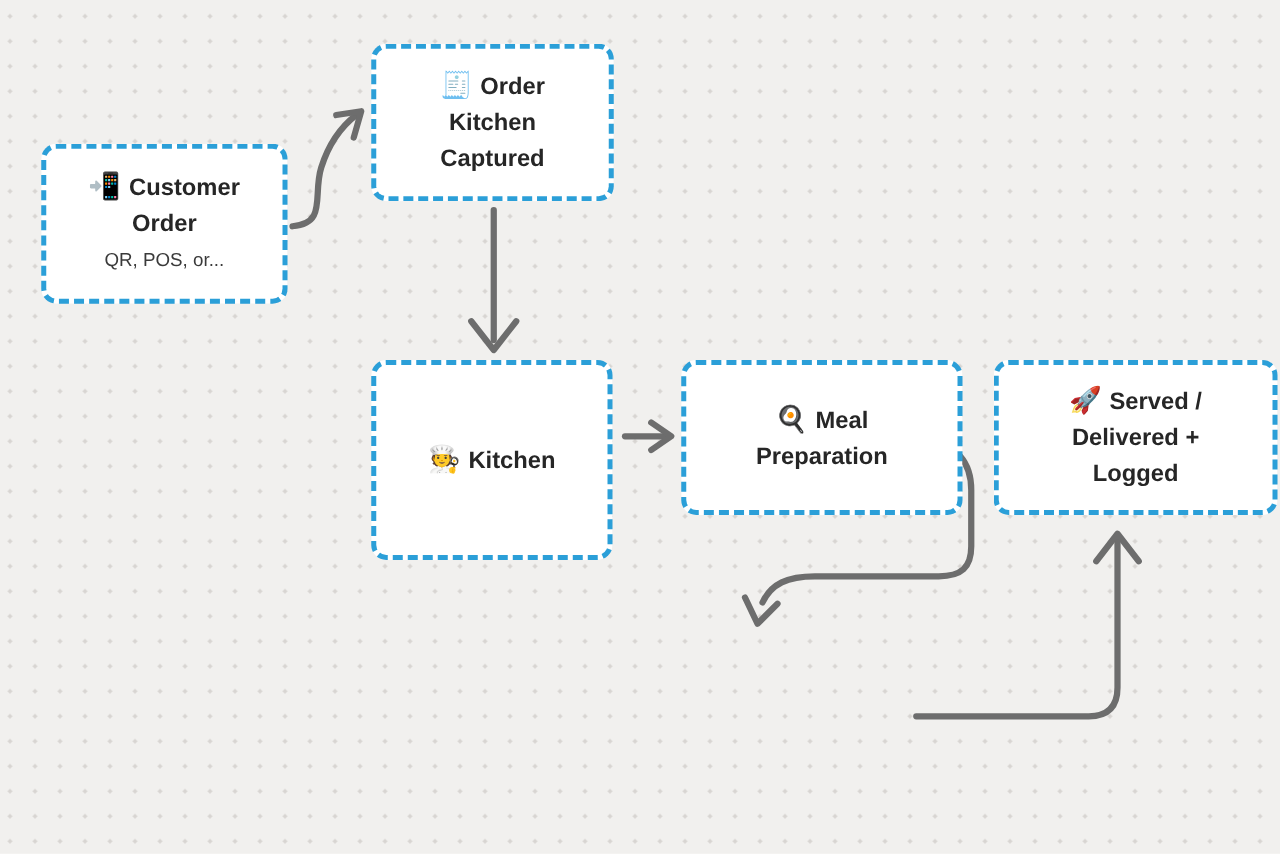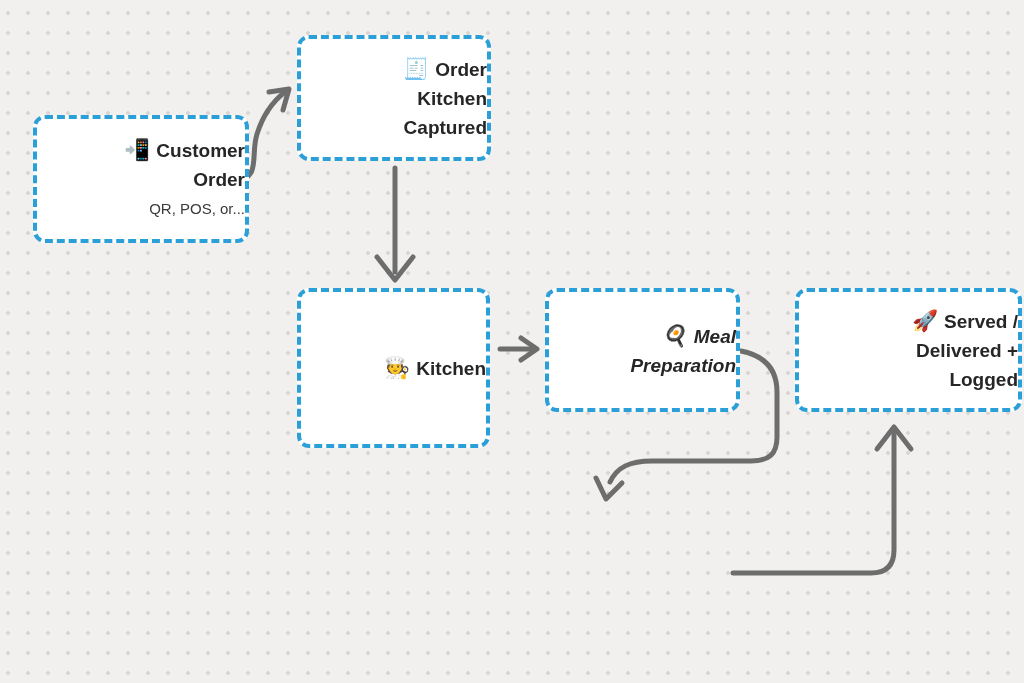--- a/index.html
+++ b/index.html
@@ -13,21 +13,21 @@
     background-position:-2px 3px;
     font-family:"Liberation Sans", sans-serif;
   }
   .node{
     position:absolute;
     box-sizing:border-box;
     background:#ffffff;
     border-radius:12px;
     display:flex;
     flex-direction:column;
-    align-items:flex-end;
+    align-items:center;
     justify-content:center;
     text-align:center;
     color:#262626;
     font-weight:700;
     font-size:19px;
     line-height:29px;
     cursor:pointer;
   }
   .node.blue{ border:4px dashed #2b9fd8; }
   .node.orange{ border:5px solid #f08c12; }
@@ -67,37 +67,37 @@
     <g>
       <path d="M 741 351 C 766 356 777 370 777 392 L 777 437 C 777 454 769 461 751 461 L 652 461 C 630 461 617 467 610 482"></path>
       <path d="M 596 478 L 606 499 L 622 483"></path>
     </g>
     <g>
       <path d="M 733 573 L 871 573 Q 894 573 894 550 L 894 433"></path>
       <path d="M 877 449 L 894 427 L 911 449"></path>
     </g>
   </svg>
 
-  <div class="node blue" style="left:33px; top:115px; width:216px; height:128px;">
+  <div class="node blue" style="left:33px; top:115px; width:197px; height:128px;">
     <div class="line"><span class="ic">📲</span><span>Customer</span></div>
     <div class="line">Order</div>
     <div class="line sub">QR, POS, or...</div>
   </div>
 
   <div class="node blue" style="left:297px; top:35px; width:194px; height:126px;">
     <div class="line"><span class="ic">🧾</span><span>Order</span></div>
     <div class="line">Kitchen</div>
     <div class="line">Captured</div>
   </div>
 
   <div class="node blue" style="left:297px; top:288px; width:193px; height:160px;">
     <div class="line"><span class="ic">🧑‍🍳</span><span>Kitchen</span></div>
   </div>
 
-  <div class="node blue" style="left:545px; top:288px; width:195px; height:124px;font-style:italic;">
+  <div class="node blue" style="left:545px; top:288px; width:225px; height:124px;">
     <div class="line"><span class="ic">🍳</span><span>Meal</span></div>
     <div class="line">Preparation</div>
   </div>
 
   <div class="node blue" style="left:795px; top:288px; width:227px; height:124px;">
     <div class="line"><span class="ic">🚀</span><span>Served /</span></div>
     <div class="line">Delivered +</div>
     <div class="line">Logged</div>
   </div>
 

